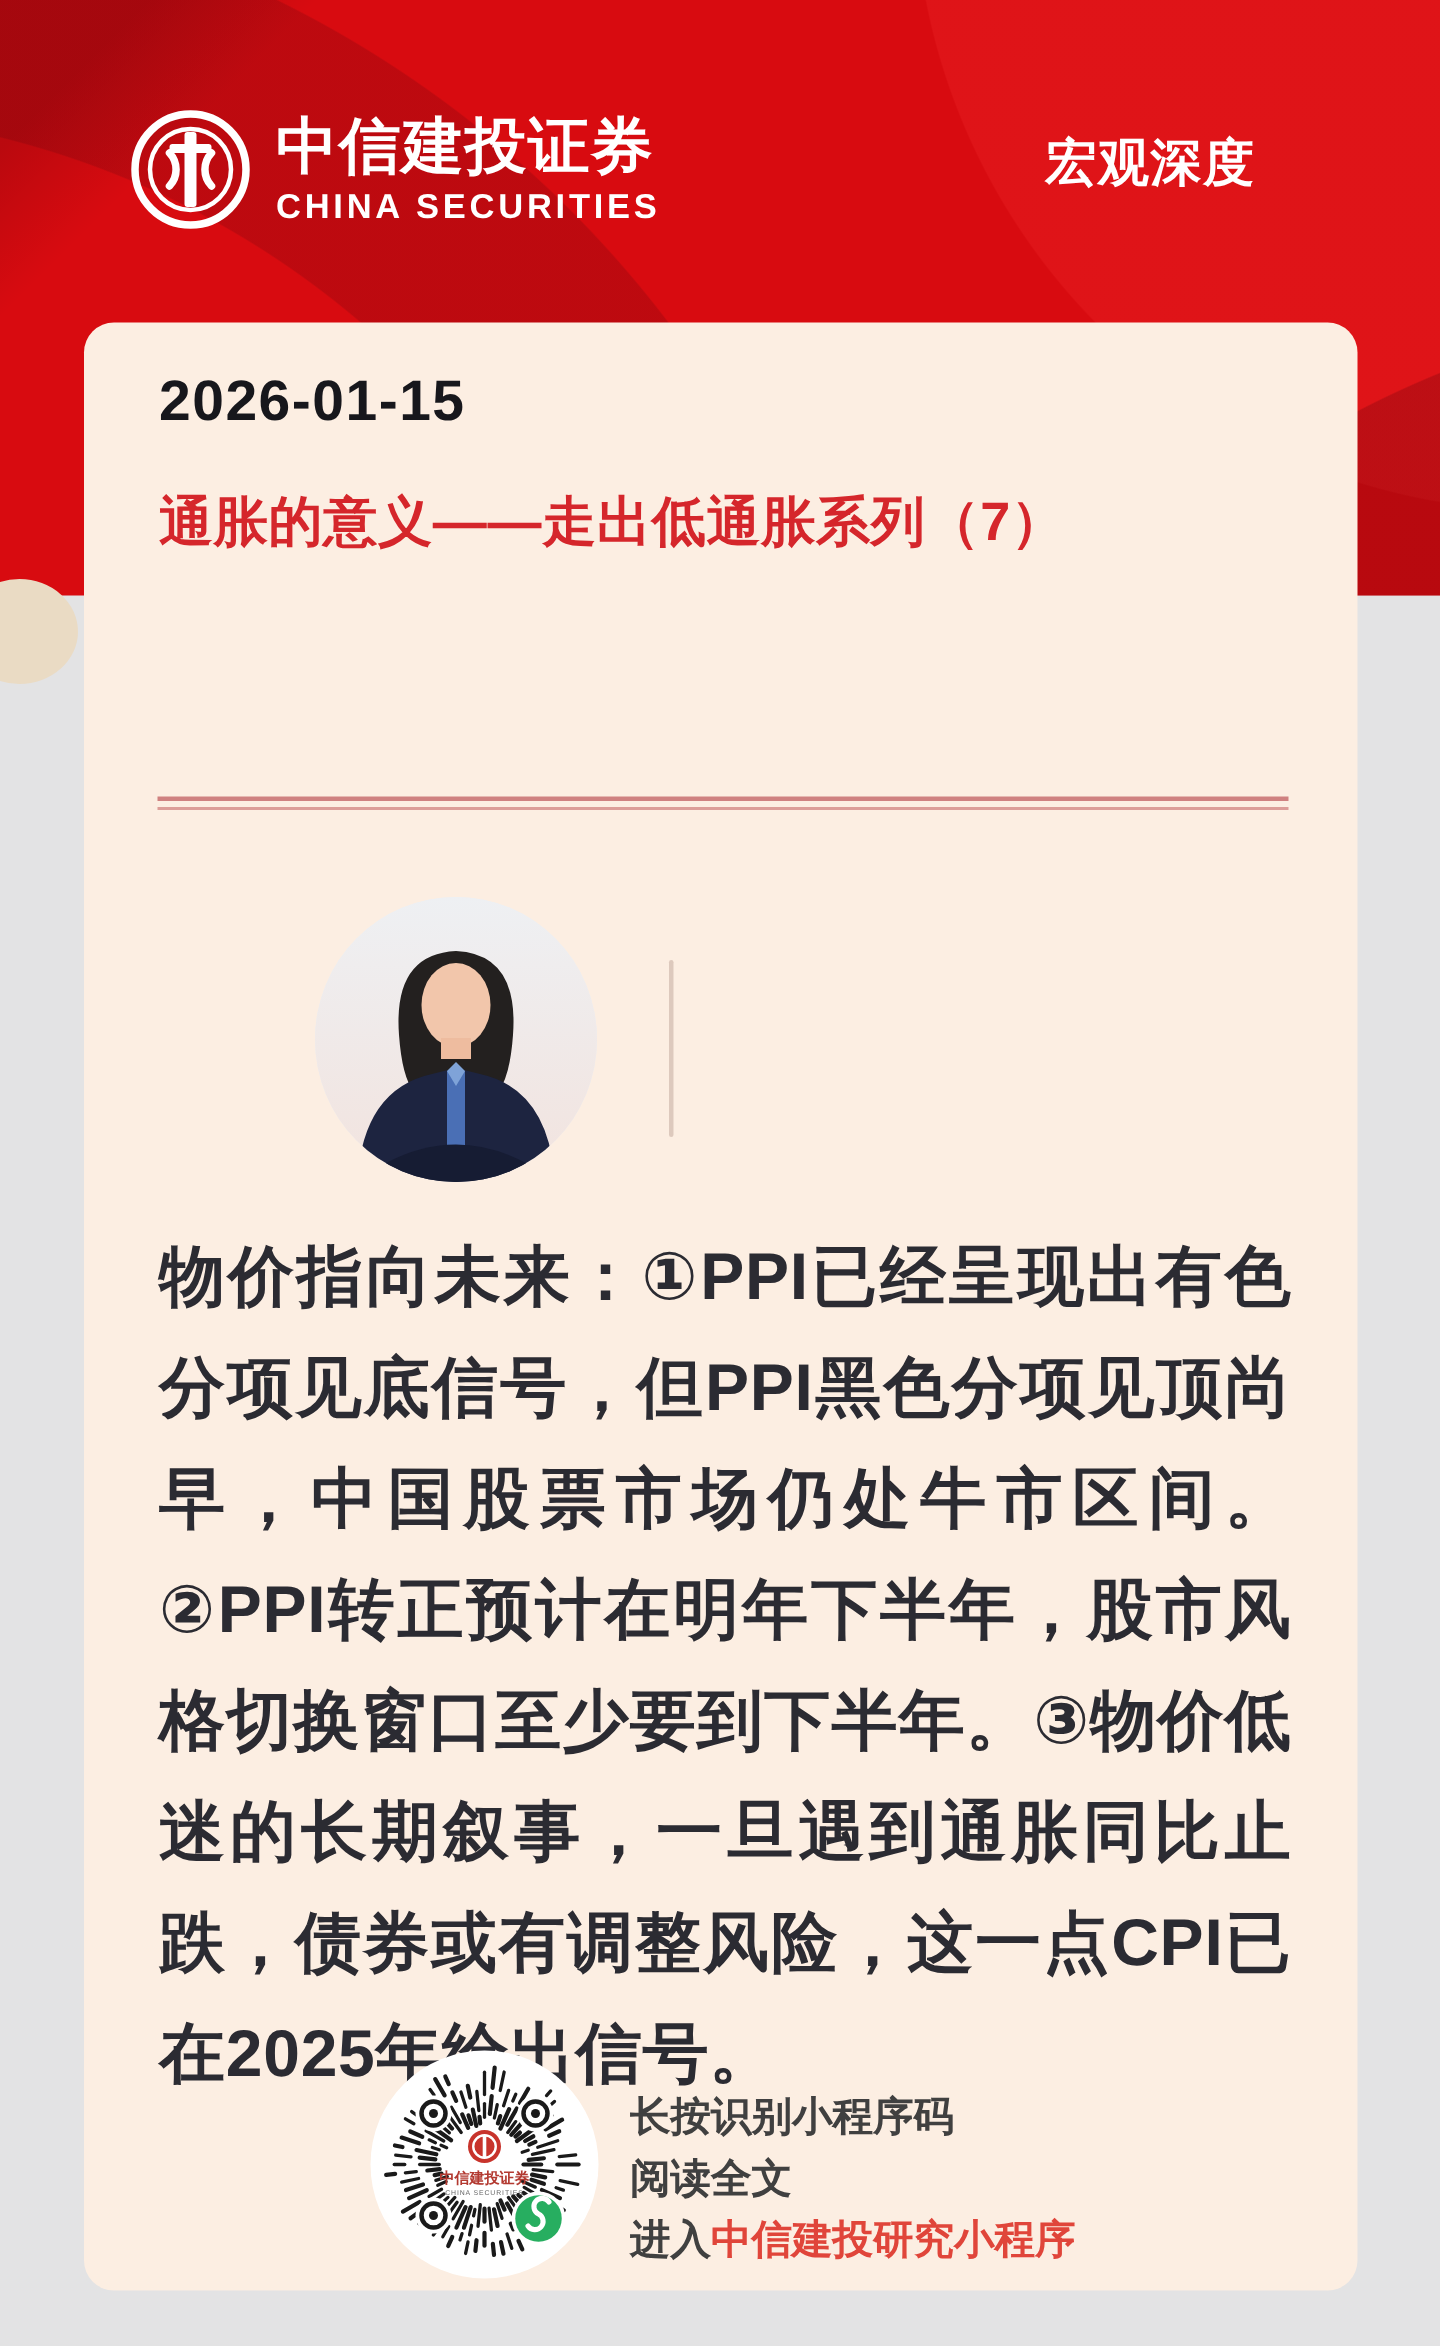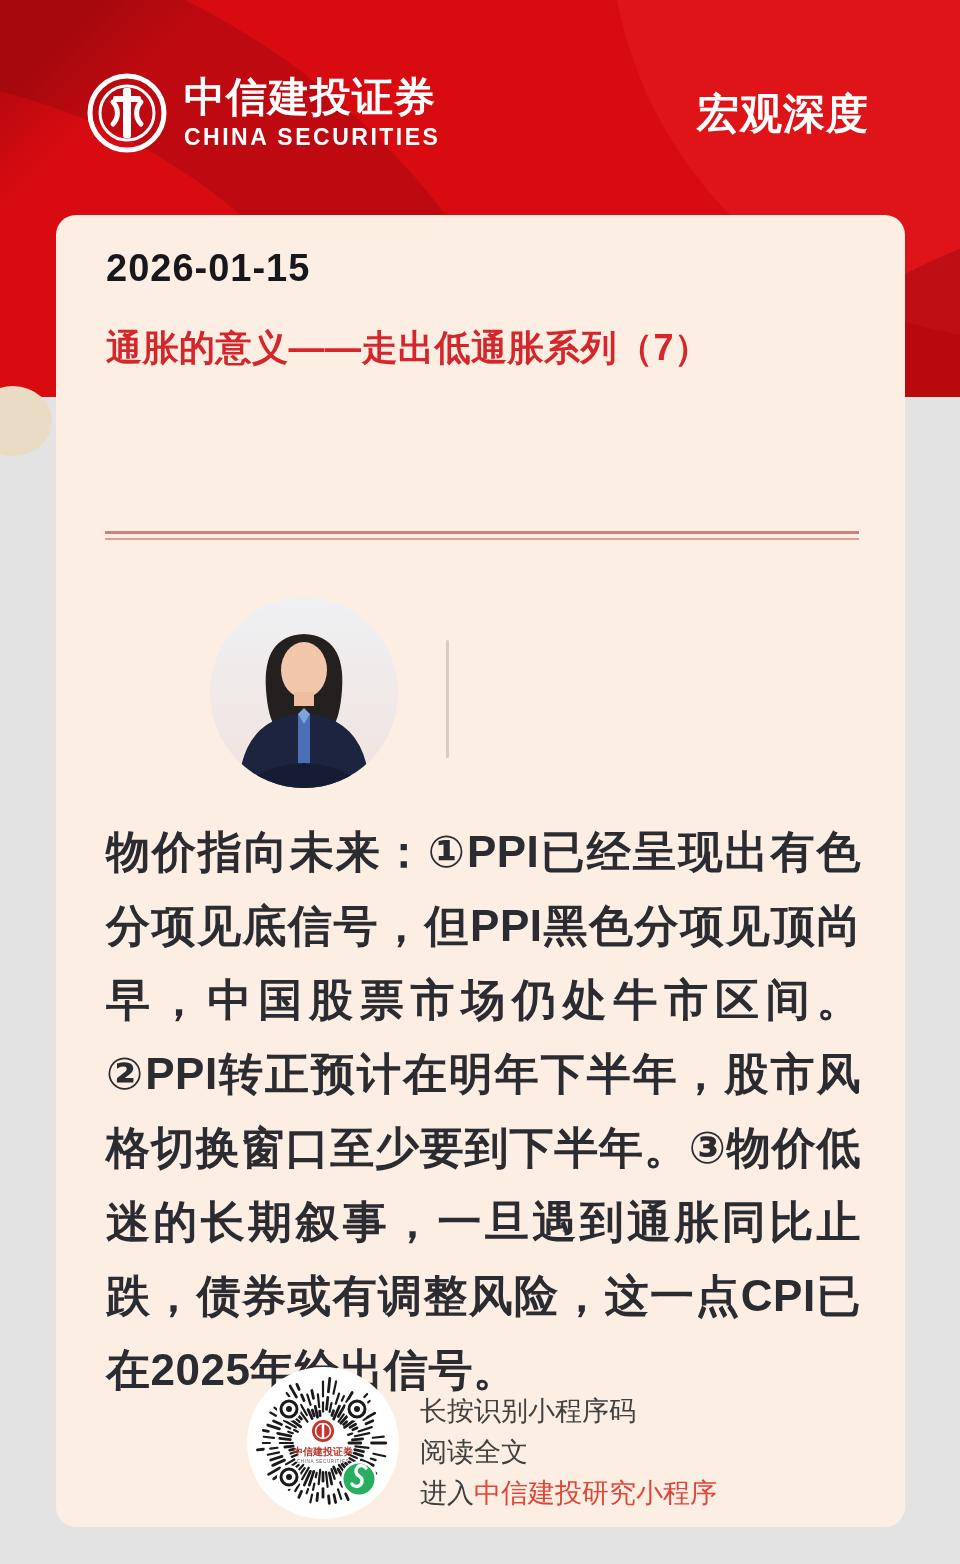--- a/index.html
+++ b/index.html
@@ -20,21 +20,21 @@
       radial-gradient(circle 520px at 1030px -80px, rgba(255,60,60,.18) 0 420px, rgba(255,60,60,0) 421px),
       #d80b10;
   }
   .logo-group{position:absolute;left:86px;top:72px;display:flex;align-items:center;}
   .emblem{width:82px;height:82px;flex:0 0 82px;}
   .brand-col{margin-left:16px;color:#fff;}
   .brand-cn{font-size:41px;font-weight:bold;letter-spacing:1px;line-height:1.1;white-space:nowrap;}
   .brand-en{font-size:23px;font-weight:bold;letter-spacing:2.5px;margin-top:4px;white-space:nowrap;}
   .header-tag{
     position:absolute;left:697px;top:86px;color:#ffffff;
-    font-size:42px;font-weight:bold;letter-spacing:1px;white-space:nowrap;
+    font-size:34px;font-weight:bold;letter-spacing:1px;white-space:nowrap;
   }
 
   
   .beige-blob{
     position:absolute;left:-26px;top:386px;width:78px;height:70px;border-radius:50%;
     background:#eadbc4;
   }
 
   
   .card{
@@ -76,21 +76,21 @@
   }
 
   
   .footer{position:absolute;left:0;top:1338px;width:960px;height:226px;}
   .qr-badge{
     position:absolute;left:247px;top:29px;width:152px;height:152px;border-radius:50%;
     background:#ffffff;
   }
   .qr-badge svg{width:100%;height:100%;display:block;}
   .footer-text{position:absolute;left:420px;top:53px;}
-  .ft-line{font-size:27px;font-weight:normal;color:#404040;line-height:41px;white-space:nowrap;}
+  .ft-line{font-size:27px;font-weight:bold;color:#404040;line-height:41px;white-space:nowrap;}
   .ft-line .hl{color:#e0453a;}
 </style>
 </head>
 <body>
 
 <div class="page">
 
   <div class="header">
     <div class="logo-group">
       <svg class="emblem" viewBox="0 0 82 82">

